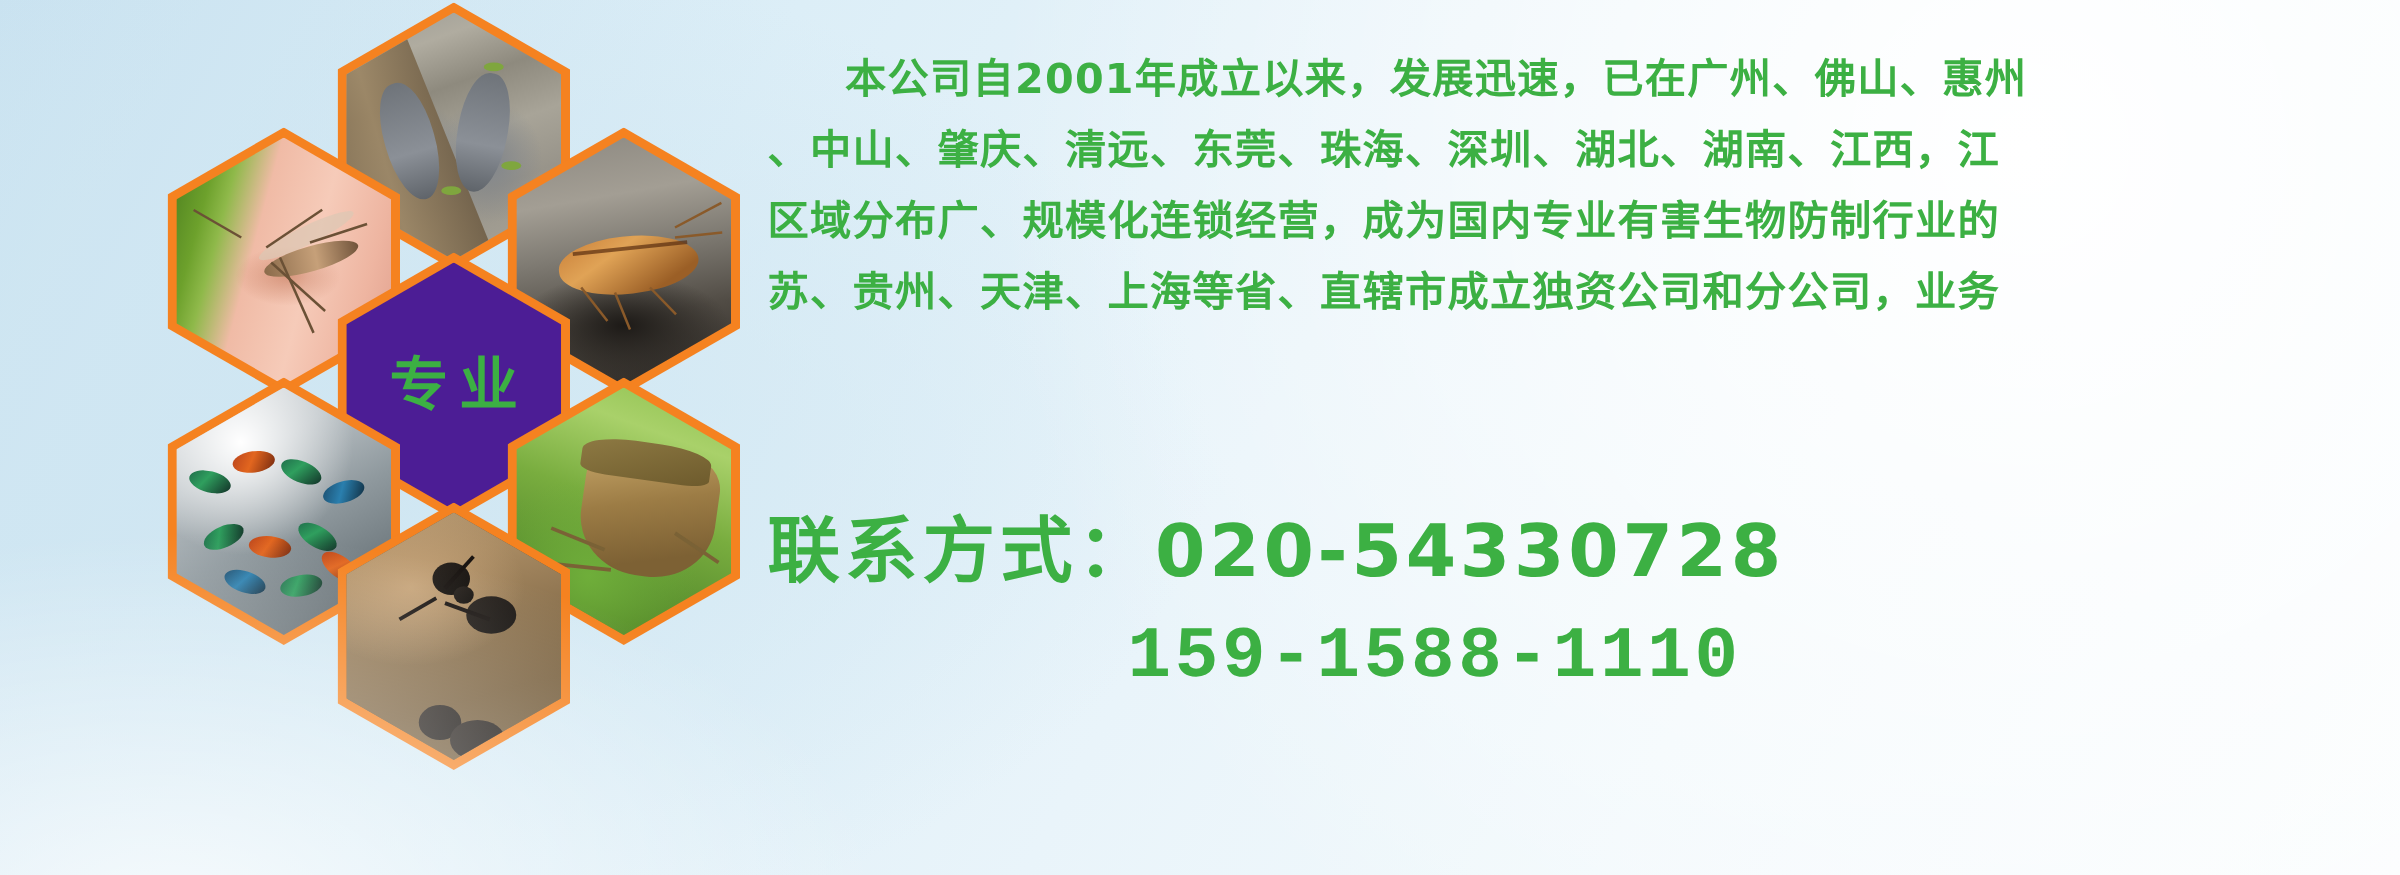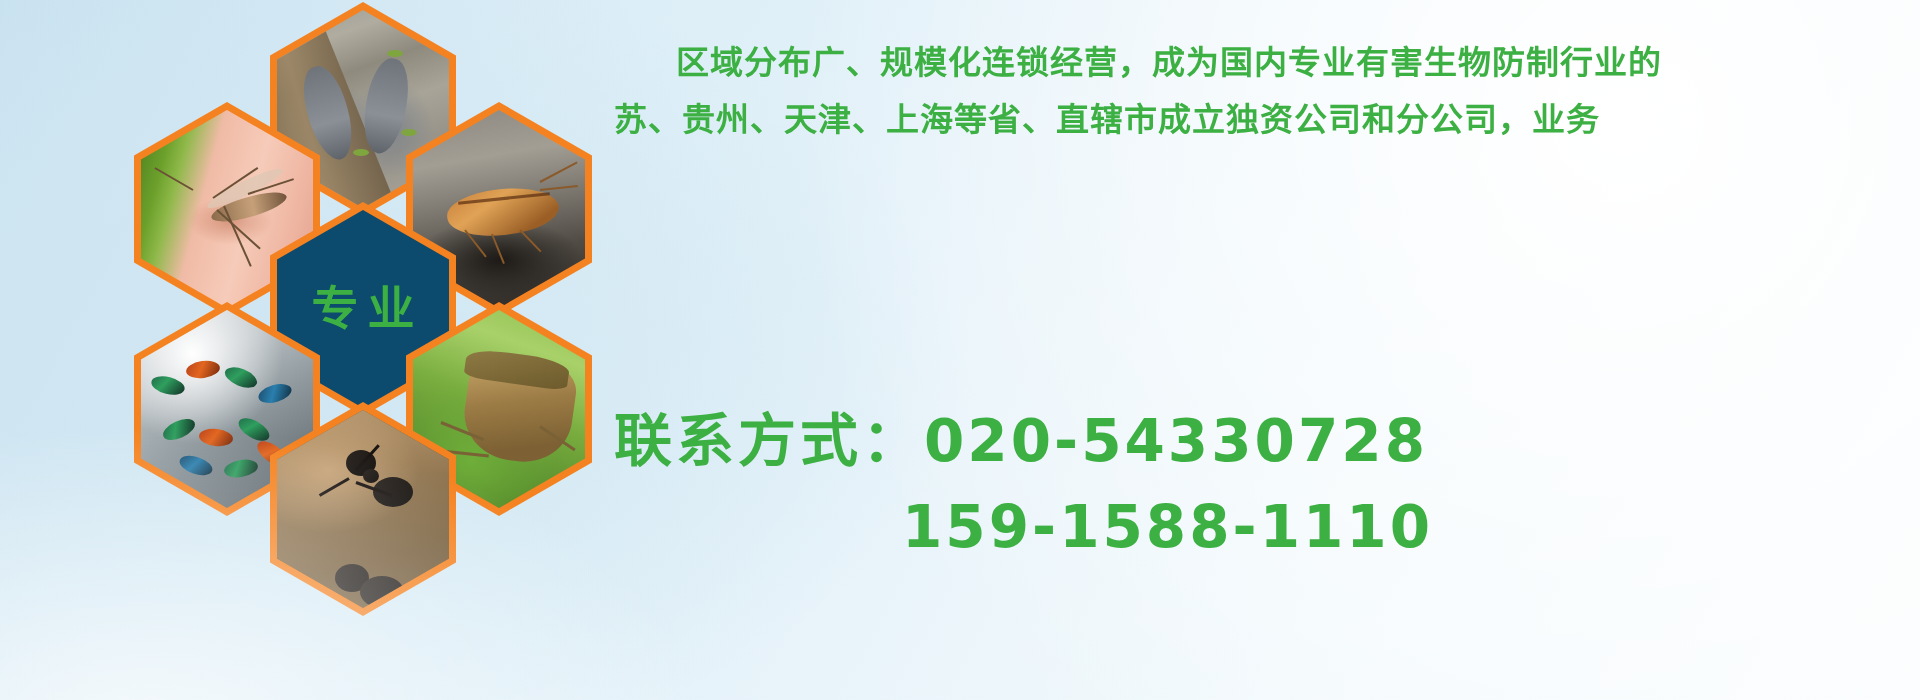--- a/index.html
+++ b/index.html
@@ -42,21 +42,21 @@
   
   #hex-rat      {left:182px; top:12px;}
   #hex-mosquito {left:46px;  top:112px;}
   #hex-roach    {left:318px; top:112px;}
   #hex-center   {left:182px; top:212px;}
   #hex-flies    {left:46px;  top:312px;}
   #hex-stinkbug {left:318px; top:312px;}
   #hex-ant      {left:182px; top:412px;}
 
   
-  #hex-center .inner{background:#0c4a6e;}
+  #hex-center .inner{background:#4c1d95;}
   #hex-center .slogan{
     position:absolute;inset:0;display:flex;flex-direction:column;
     align-items:center;justify-content:center;gap:6px;
     color:#3cb043;font-weight:bold;font-size:47px;line-height:1.08;
     letter-spacing:9px;text-indent:9px;
     font-family:"DejaVu Sans","Liberation Sans",sans-serif;
   }
 
   
   .art-mosquito{
@@ -153,21 +153,21 @@
   }
   #body-copy p{margin:0;}
   #body-copy p:first-child{text-indent:62px;}
 
   #contact{
     position:absolute;left:614px;top:398px;width:1240px;
     color:#3cb043;font-weight:bold;
     font-family:"DejaVu Sans","Liberation Sans",sans-serif;
   }
   #contact .line{font-size:58px;line-height:86px;letter-spacing:2px;white-space:nowrap;}
-  #contact .line.phone2{padding-left:288px;}
+  #contact .line.phone2{padding-left:288px;font-family:Liberation Mono, monospace;}
   #contact .label{letter-spacing:4px;}
   #contact .num{letter-spacing:3px;}
 </style>
 </head>
 <body>
 
 <div id="banner">
 
   <div id="hex-cluster">
 
@@ -260,20 +260,22 @@
           <div class="leg" style="left:42%;top:34%;width:34px;transform:rotate(150deg);"></div>
           <div class="seg" style="left:34%;top:78%;width:34px;height:28px;"></div>
           <div class="seg" style="left:48%;top:84%;width:44px;height:32px;"></div>
         </div>
       </div>
     </div>
 
   </div>
 
   <div id="body-copy">
+    <p>本公司自2001年成立以来，发展迅速，已在广州、佛山、惠州</p>
+    <p>、中山、肇庆、清远、东莞、珠海、深圳、湖北、湖南、江西，江</p>
     <p>区域分布广、规模化连锁经营，成为国内专业有害生物防制行业的</p>
     <p>苏、贵州、天津、上海等省、直辖市成立独资公司和分公司，业务</p>
   </div>
 
   <div id="contact">
     <div class="line">
       <span class="label">联系方式：</span><span class="num">020-54330728</span>
     </div>
     <div class="line phone2">
       <span class="num">159-1588-1110</span>

